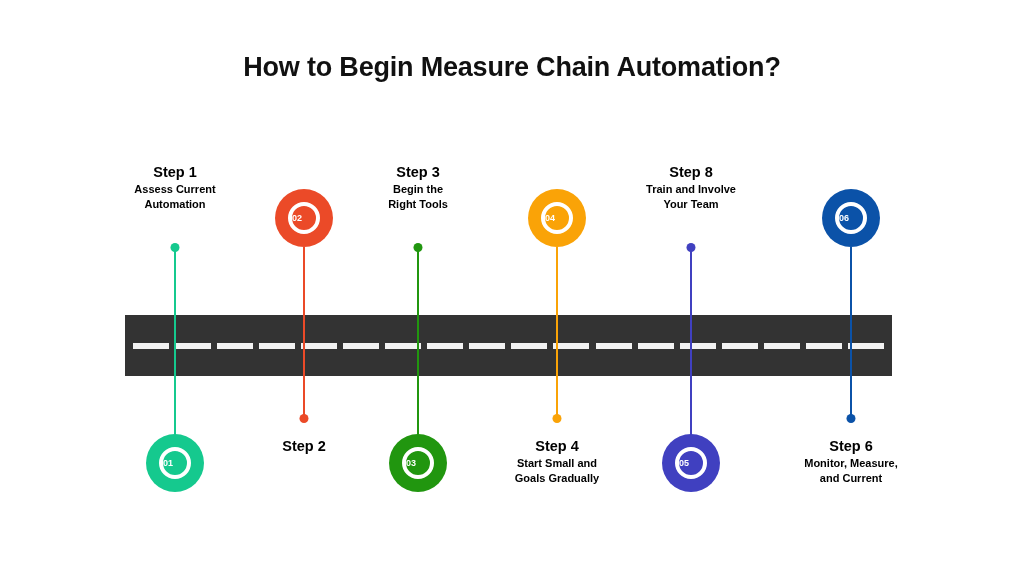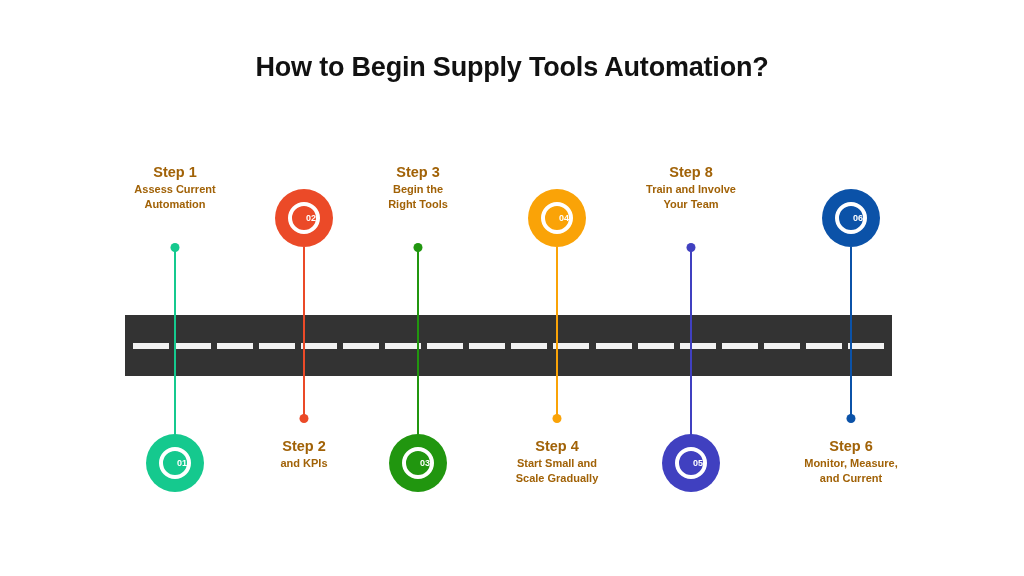--- a/index.html
+++ b/index.html
@@ -94,36 +94,36 @@
     justify-content: center;
   }
   .marker-ring {
     width: 32px;
     height: 32px;
     border-radius: 50%;
     border: 4px solid #ffffff;
     box-sizing: border-box;
     display: flex;
     align-items: center;
-    justify-content: flex-end;
+    justify-content: flex-start;
   }
   .marker-num {
     font-size: 9px;
     font-weight: bold;
     color: #ffffff;
     line-height: 1;
   }
 
   
   .label {
     position: absolute;
     width: 220px;
     transform: translateX(-110px);
     text-align: center;
-    color: #a16207;
+    color: #000000;
     line-height: 1.33;
   }
   .label-head {
     font-size: 14.5px;
     font-weight: bold;
   }
   .label-body {
     font-size: 11px;
     font-weight: bold;
   }
@@ -138,21 +138,21 @@
   .step.bottom-label .marker { top: 189px; }
   .step.bottom-label .stem   { top: 247px; height: 172px; }
   .step.bottom-label .stem-dot { top: 414px; }
   .step.bottom-label .label  { top: 437px; }
 </style>
 </head>
 <body>
 
 <div id="canvas">
 
-  <div id="page-title">How to Begin Supply Tools Automation?</div>
+  <div id="page-title">How to Begin Measure Chain Automation?</div>
 
   <div id="road" style="background: rgb(51, 51, 51);">
     <div id="road-dashes">
         <div class="road-dash" style="background: rgb(242, 242, 242);"></div>
         <div class="road-dash" style="background: rgb(242, 242, 242);"></div>
         <div class="road-dash" style="background: rgb(242, 242, 242);"></div>
         <div class="road-dash" style="background: rgb(242, 242, 242);"></div>
         <div class="road-dash" style="background: rgb(242, 242, 242);"></div>
         <div class="road-dash" style="background: rgb(242, 242, 242);"></div>
         <div class="road-dash" style="background: rgb(242, 242, 242);"></div>
@@ -188,21 +188,20 @@
       <div class="step bottom-label" style="left: 304px;">
         <div class="stem" style="background: rgb(235, 74, 40);"></div>
         <div class="stem-dot" style="background: rgb(235, 74, 40);"></div>
         <div class="marker" style="background: rgb(235, 74, 40);">
           <div class="marker-ring">
             <span class="marker-num">02</span>
           </div>
         </div>
         <div class="label">
           <div class="label-head">Step 2</div>
-          <div class="label-body">and KPIs</div>
         </div>
       </div>
       <div class="step top-label" style="left: 418px;">
         <div class="stem" style="background: rgb(33, 150, 15);"></div>
         <div class="stem-dot" style="background: rgb(33, 150, 15);"></div>
         <div class="marker" style="background: rgb(33, 150, 15);">
           <div class="marker-ring">
             <span class="marker-num">03</span>
           </div>
         </div>
@@ -216,21 +215,21 @@
         <div class="stem" style="background: rgb(250, 163, 7);"></div>
         <div class="stem-dot" style="background: rgb(250, 163, 7);"></div>
         <div class="marker" style="background: rgb(250, 163, 7);">
           <div class="marker-ring">
             <span class="marker-num">04</span>
           </div>
         </div>
         <div class="label">
           <div class="label-head">Step 4</div>
           <div class="label-body">Start Small and</div>
-          <div class="label-body">Scale Gradually</div>
+          <div class="label-body">Goals Gradually</div>
         </div>
       </div>
       <div class="step top-label" style="left: 691px;">
         <div class="stem" style="background: rgb(64, 64, 192);"></div>
         <div class="stem-dot" style="background: rgb(64, 64, 192);"></div>
         <div class="marker" style="background: rgb(64, 64, 192);">
           <div class="marker-ring">
             <span class="marker-num">05</span>
           </div>
         </div>

